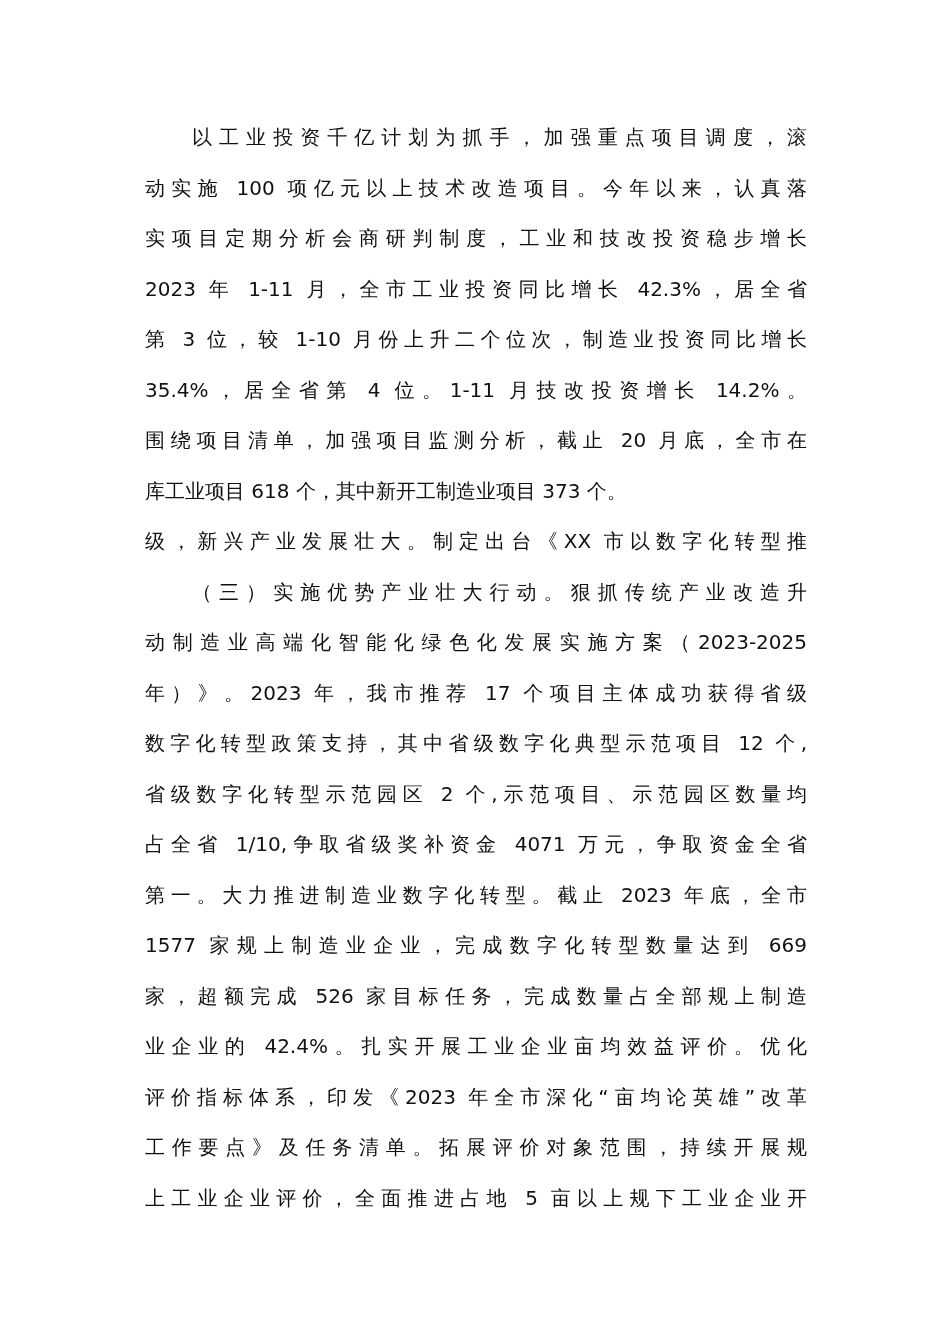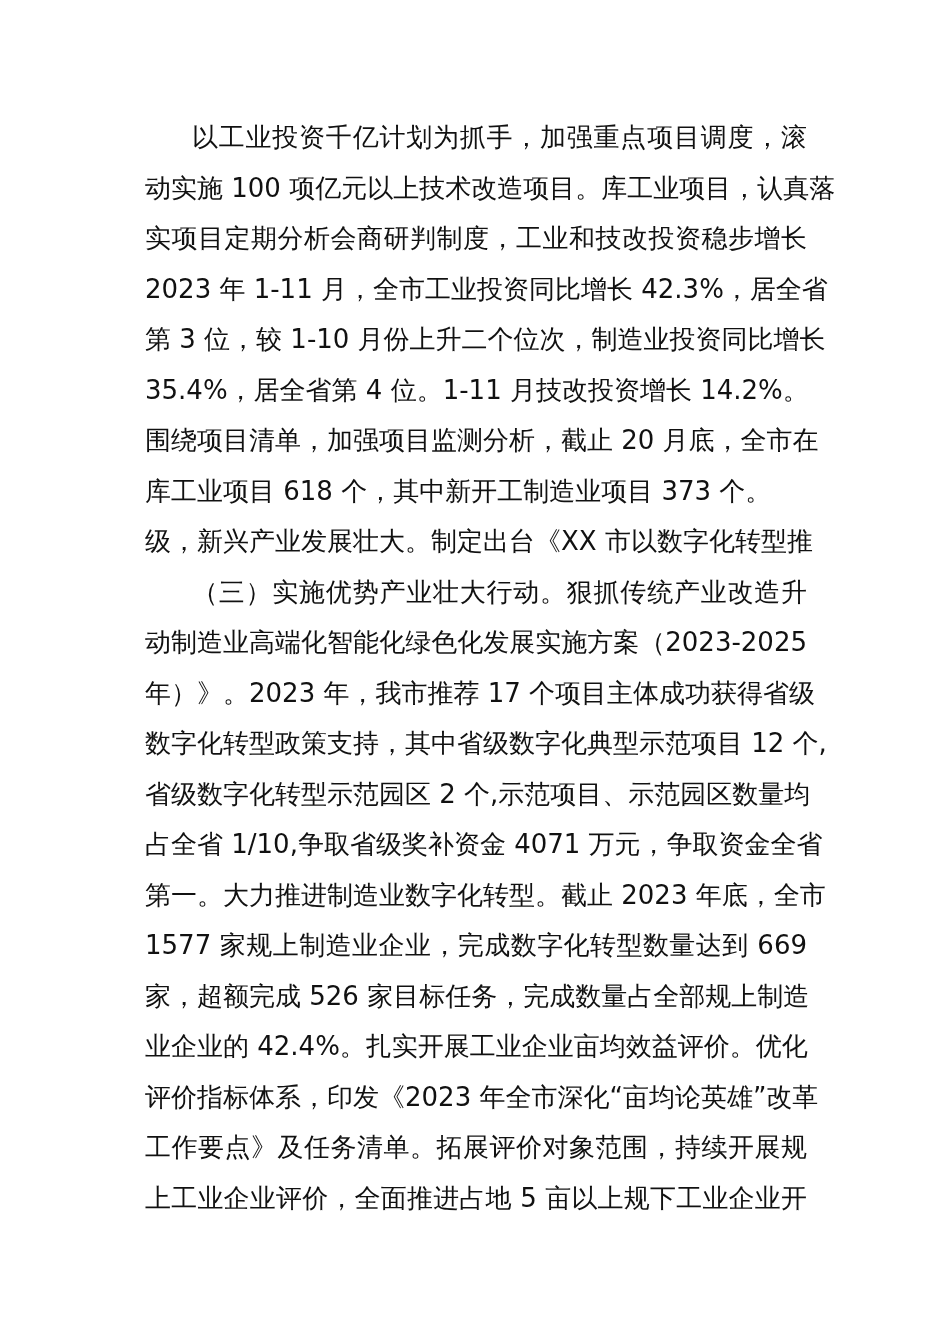--- a/index.html
+++ b/index.html
@@ -25,42 +25,42 @@
     }
     .body-text {
       position: absolute;
       left: 145px;
       top: 112px;
       width: 662px;
     }
     .line {
       height: 50.5px;
       line-height: 50.5px;
-      font-size: 26px;
+      font-size: 20px;
       white-space: nowrap;
       letter-spacing: 0px;
       text-align: justify;
       text-align-last: justify;
     }
     .line.indent {
       padding-left: 47px;
     }
     .line.last {
       text-align-last: left;
     }
   </style>
 </head>
 <body>
 
 <div class="page">
   <div class="body-text">
 
     <div class="paragraph">
       <div class="line indent">以工业投资千亿计划为抓手，加强重点项目调度，滚</div>
-      <div class="line">动实施 100 项亿元以上技术改造项目。库工业项目，认真落</div>
+      <div class="line">动实施 100 项亿元以上技术改造项目。今年以来，认真落</div>
       <div class="line">实项目定期分析会商研判制度，工业和技改投资稳步增长</div>
       <div class="line">2023 年 1-11 月，全市工业投资同比增长 42.3%，居全省</div>
       <div class="line">第 3 位，较 1-10 月份上升二个位次，制造业投资同比增长</div>
       <div class="line">35.4%，居全省第 4 位。1-11 月技改投资增长 14.2%。</div>
       <div class="line">围绕项目清单，加强项目监测分析，截止 20 月底，全市在</div>
       <div class="line last">库工业项目 618 个，其中新开工制造业项目 373 个。</div>
     </div>
 
     <div class="paragraph">
       <div class="line">级，新兴产业发展壮大。制定出台《XX 市以数字化转型推</div>

